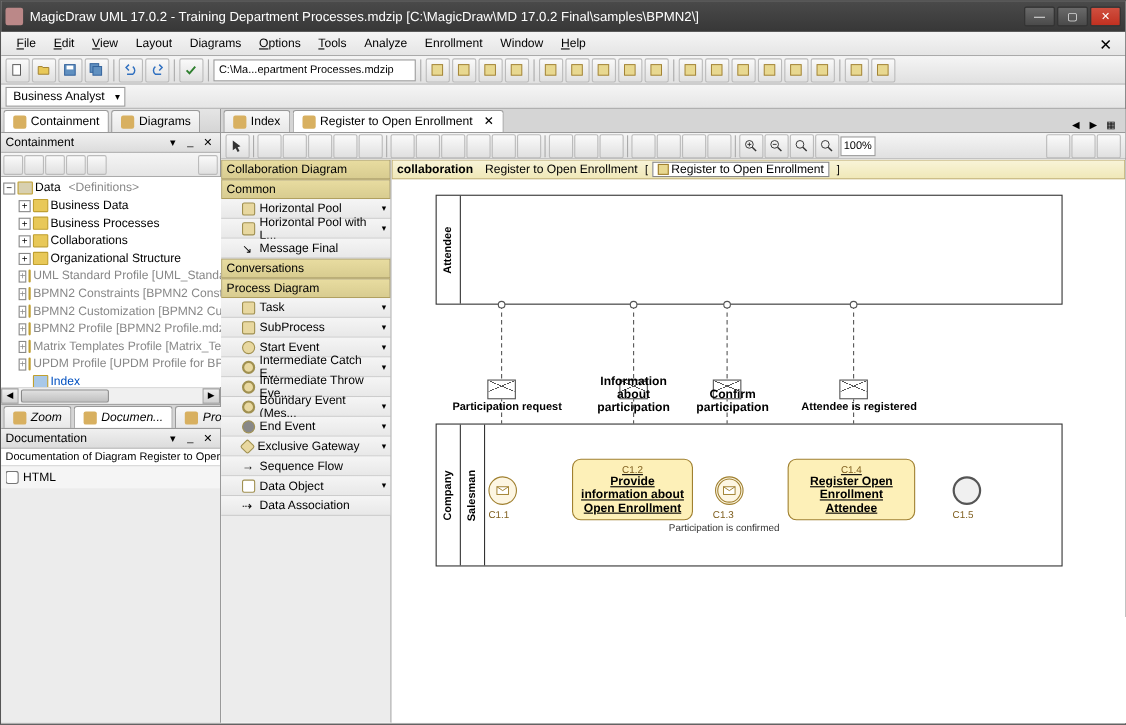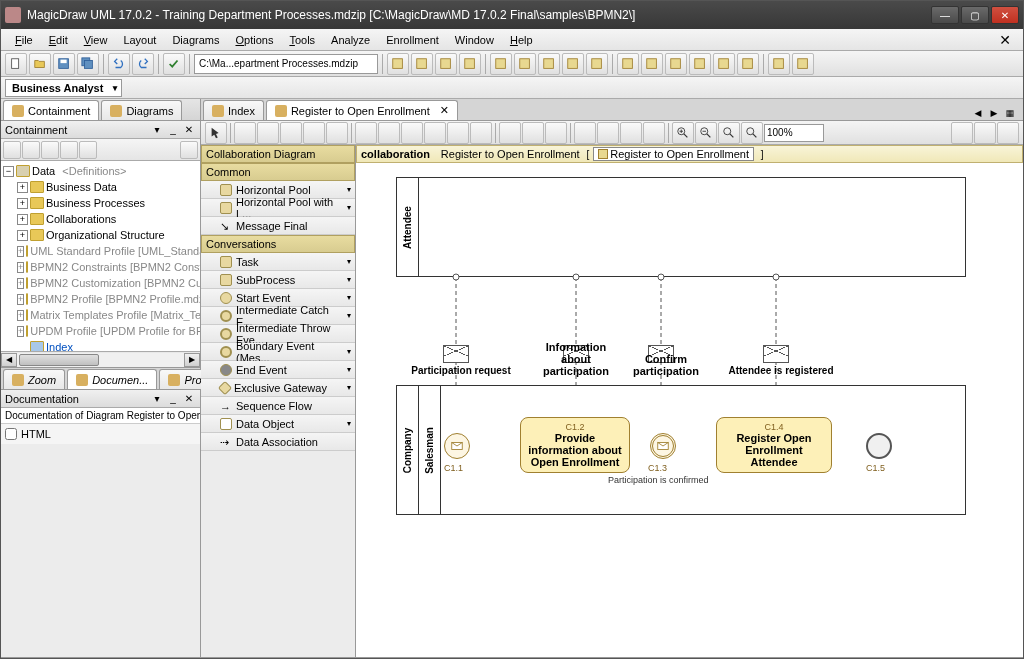--- a/index.html
+++ b/index.html
@@ -12,21 +12,21 @@
 .winbtn.close { background:linear-gradient(#d05040,#c03020); }
 .menubar { height:22px; background:linear-gradient(#f5f5f5,#e5e5e5); border-bottom:1px solid #aaa; display:flex; align-items:center; padding:0 6px; }
 .menubar .mitem { padding:2px 8px; cursor:pointer; }
 .menubar .mitem u { text-decoration:underline; }
 .menubar .closex { margin-left:auto; font-size:14px; cursor:pointer; padding:0 6px; }
 .toolbar { height:26px; background:linear-gradient(#f5f5f5,#e0e0e0); border-bottom:1px solid #aaa; display:flex; align-items:center; padding:0 4px; gap:2px; }
 .tbtn { width:22px; height:22px; background:linear-gradient(#fafafa,#e0e0e0); border:1px solid #bbb; border-radius:2px; display:flex; align-items:center; justify-content:center; cursor:pointer; }
 .tbtn svg { width:14px; height:14px; }
 .tsep { width:1px; height:20px; background:#aaa; margin:0 2px; }
 .pathbox { flex:0 0 auto; height:20px; width:184px; background:#fff; border:1px solid #999; padding:0 4px; display:flex; align-items:center; font-size:10px; }
-.rolebar { height:22px; background:linear-gradient(#f5f5f5,#e5e5e5); border-bottom:1px solid #aaa; display:flex; align-items:center; padding:0 4px;font-weight:bold; }
+.rolebar { height:22px; background:linear-gradient(#f5f5f5,#e5e5e5); border-bottom:1px solid #aaa; display:flex; align-items:center; padding:0 4px; }
 .rolesel { height:18px; background:#fff; border:1px solid #999; padding:0 18px 0 6px; display:flex; align-items:center; position:relative; }
 .rolesel::after { content:"▾"; position:absolute; right:4px; font-size:9px; }
 .mainarea { display:flex; height:558px; }
 .leftcol { width:200px; display:flex; flex-direction:column; border-right:1px solid #999; background:#ececec; }
 .tabbar { height:22px; display:flex; align-items:flex-end; background:linear-gradient(#e5e5e5,#d5d5d5); border-bottom:1px solid #999; padding:0 2px; gap:2px; }
 .tab { height:20px; padding:0 8px; background:linear-gradient(#f8f8f8,#e8e8e8); border:1px solid #999; border-bottom:none; border-radius:3px 3px 0 0; display:flex; align-items:center; gap:4px; cursor:pointer; }
 .tab.active { background:#fff; }
 .tab .ticon { width:12px; height:12px; background:#d8b060; border-radius:2px; }
 .panel-hdr { height:18px; background:linear-gradient(#f0f0f0,#dcdcdc); border-bottom:1px solid #aaa; display:flex; align-items:center; padding:0 4px; font-size:10px; }
 .panel-hdr .pbtns { margin-left:auto; display:flex; gap:2px; }
@@ -72,30 +72,30 @@
 .pool { position:absolute; border:1.5px solid #333; background:#fff; }
 .pool .plabel { position:absolute; left:0; top:0; bottom:0; width:22px; border-right:1.5px solid #333; display:flex; align-items:center; justify-content:center; }
 .pool .plabel span { transform:rotate(-90deg); white-space:nowrap; font-size:10px; font-weight:bold; }
 .lane { position:absolute; left:22px; top:0; bottom:0; width:22px; border-right:1.5px solid #333; display:flex; align-items:center; justify-content:center; }
 .lane span { transform:rotate(-90deg); white-space:nowrap; font-size:10px; font-weight:bold; }
 .bpmn-ev { position:absolute; width:26px; height:26px; border-radius:50%; background:#fdf6e3; display:flex; align-items:center; justify-content:center; }
 .bpmn-ev.start { border:1.5px solid #a08030; }
 .bpmn-ev.inter { border:3px double #a08030; }
 .bpmn-ev.end { border:2.5px solid #555; background:#f0f0f0; }
 .bpmn-ev svg { width:14px; height:14px; }
-.bpmn-task { position:absolute; border:1.5px solid #a08030; background:#fdf0b8; border-radius:8px; padding:2px 6px; display:flex; flex-direction:column; align-items:center; justify-content:center; text-align:center; font-size:10px; }
+.bpmn-task { position:absolute; border:1.5px solid #a08030; background:#fdf0b8; border-radius:8px; padding:2px 6px; display:flex; flex-direction:column; align-items:center; justify-content:center; text-align:center; font-size:10px;text-decoration:underline; }
 .bpmn-task .tid { font-size:9px; color:#806020; }
 .evlbl { position:absolute; font-size:9px; color:#806020; text-align:left; }
 .msgico { position:absolute; width:26px; height:18px; border:1.5px solid #555; background:#fff; }
 .msgico::before { content:""; position:absolute; left:0; right:0; top:0; height:10px; background:linear-gradient(to bottom right, transparent 48%, #555 48%, #555 52%, transparent 52%), linear-gradient(to bottom left, transparent 48%, #555 48%, #555 52%, transparent 52%); }
 .msglbl { position:absolute; font-size:10px; text-align:center; font-weight:bold; }
 .statusbar { height:20px; background:linear-gradient(#f0f0f0,#dcdcdc); border-top:1px solid #999; display:flex; align-items:center; padding:0 6px; font-size:10px; }
 svg line.dashed { stroke:#555; stroke-width:1; stroke-dasharray:4 3; }
 svg line.solid { stroke:#333; stroke-width:1.2; }
-.zoombox { width:60px; height:18px; background:#fff; border:1px solid #999; font-size:10px; padding:0 2px; display:flex; align-items:center; }
+.zoombox { width:32px; height:18px; background:#fff; border:1px solid #999; font-size:10px; padding:0 2px; display:flex; align-items:center; }
 </style>
 </head>
 <body>
 
 <div class="titlebar">
   <div class="icon"></div>
   <div class="title">MagicDraw UML 17.0.2 - Training Department Processes.mdzip [C:\MagicDraw\MD 17.0.2 Final\samples\BPMN2\]</div>
   <div class="winbtns">
     <div class="winbtn">—</div>
     <div class="winbtn">▢</div>
@@ -487,20 +487,23 @@
             <span>Horizontal Pool with L...</span>
             <span class="dd">▾</span>
           </div>
         <div class="palitem">
             <div class="picon sq" style="background:none;border:none">↘</div>
             <span>Message Final</span>
           </div>
         <div class="palgrp">
             <span>Conversations</span>
           </div>
+        <div class="palgrp">
+            <span>Process Diagram</span>
+          </div>
         <div class="palitem">
             <div class="picon sq"></div>
             <span>Task</span>
             <span class="dd">▾</span>
           </div>
         <div class="palitem">
             <div class="picon sq"></div>
             <span>SubProcess</span>
             <span class="dd">▾</span>
           </div>

